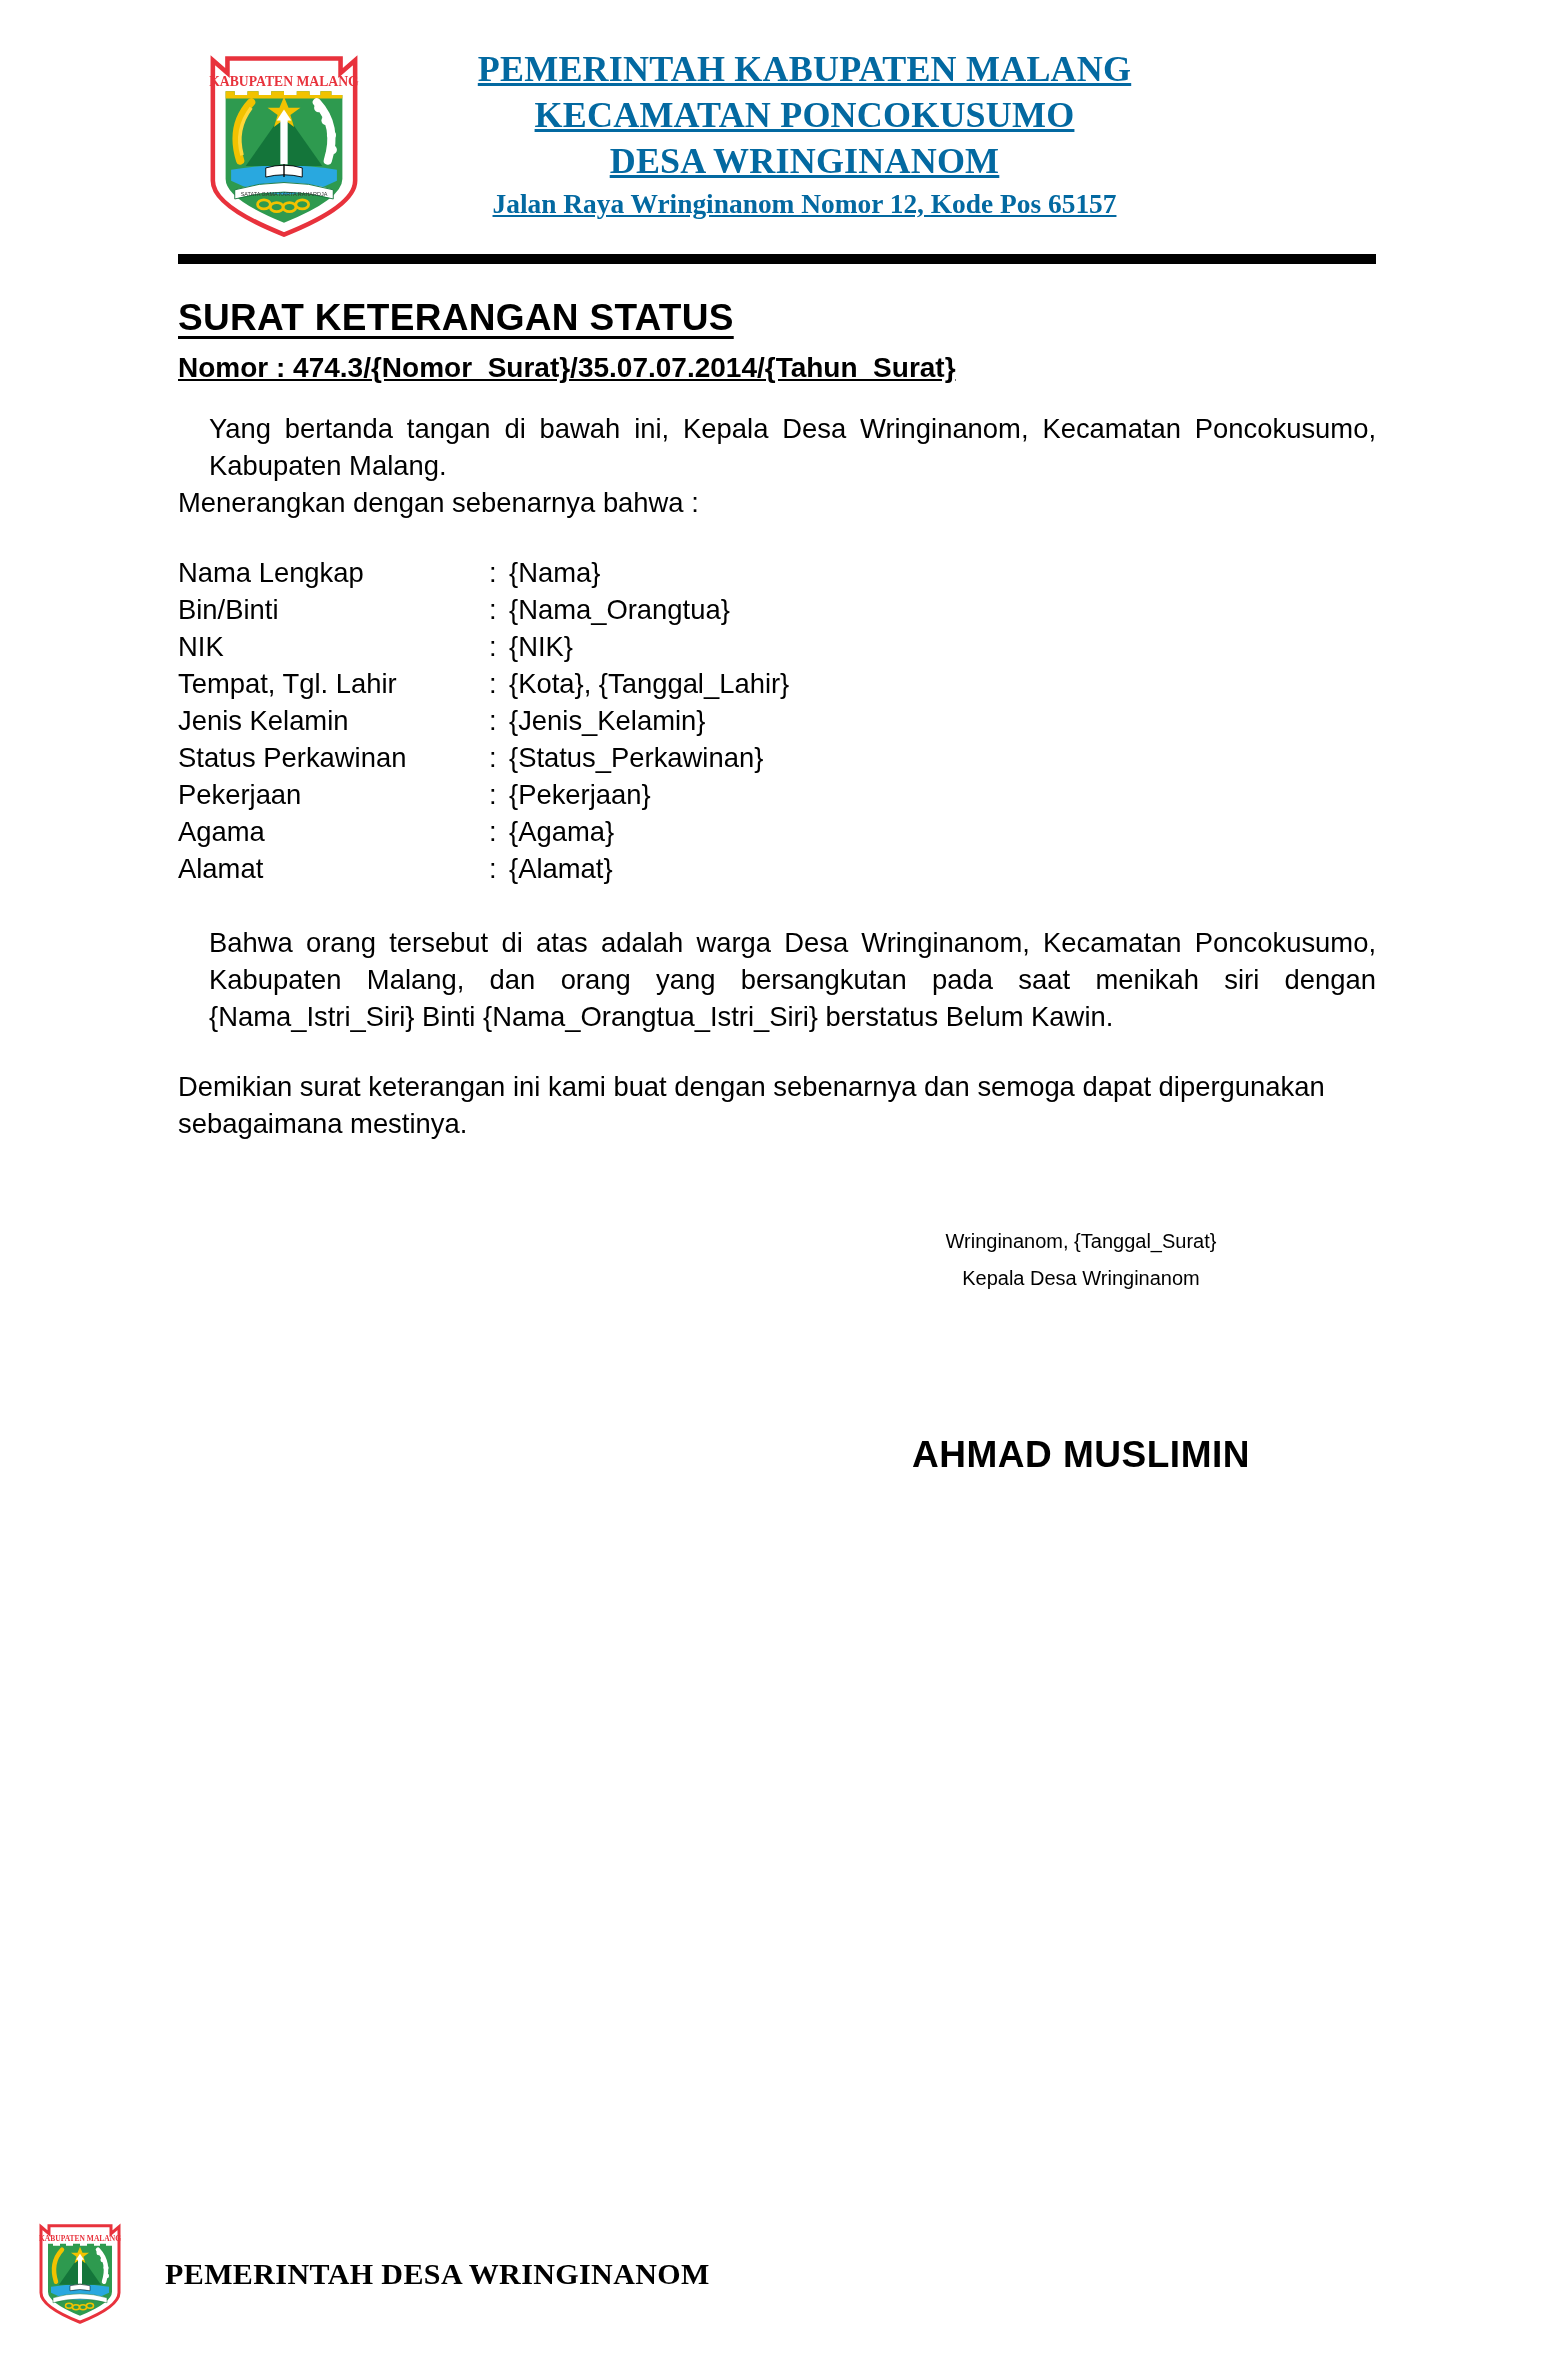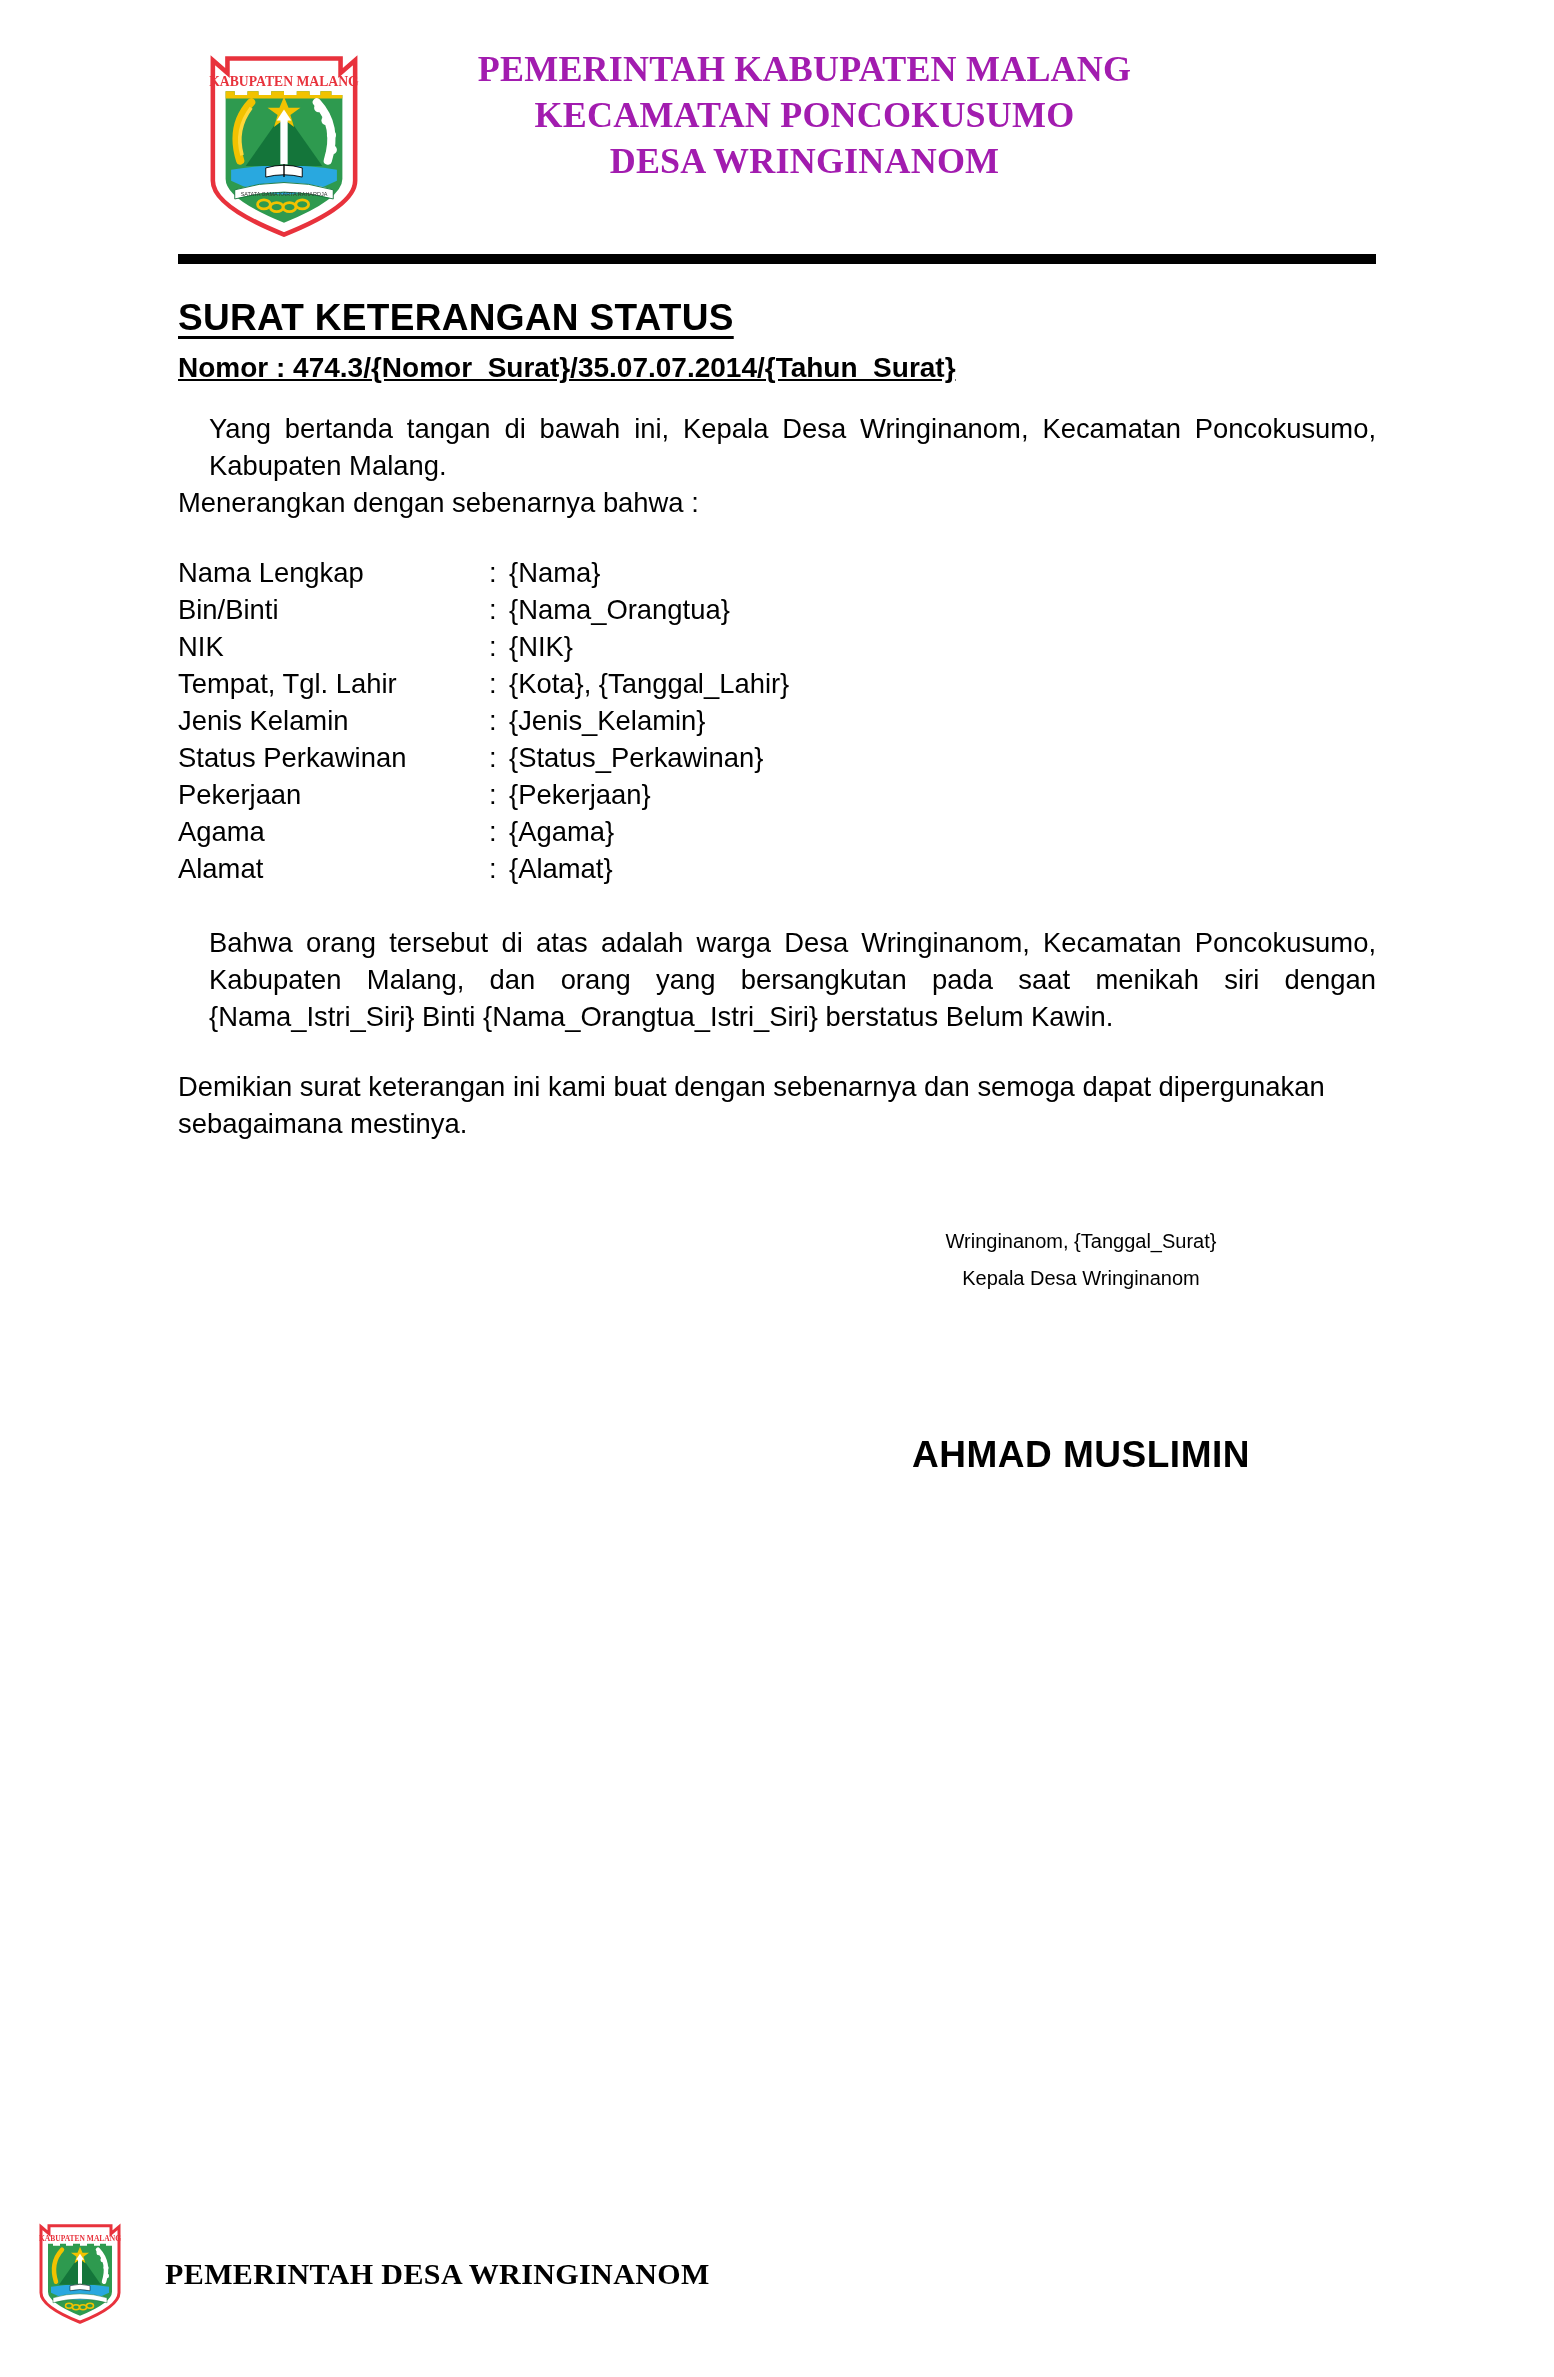--- a/index.html
+++ b/index.html
@@ -39,21 +39,22 @@
     width: 219px;
     margin-left: 174px;
     display: flex;
     justify-content: center;
     padding-top: 7.3px;
   }
   .head-text {
     flex: 0 0 823px;
     text-align: center;
     font-family: "Liberation Serif", serif;
-    color: #a21caf;
+    color: #0369a1;
+    text-decoration: underline;
   }
   .head-line1,
   .head-line2,
   .head-line3 {
     font-weight: bold;
     font-size: 36px;
     line-height: 46px;
     letter-spacing: 0.2px;
     white-space: nowrap;
   }
@@ -244,20 +245,21 @@
           <ellipse cx="90" cy="169" rx="7" ry="5"></ellipse>
           <ellipse cx="104" cy="166" rx="7" ry="5"></ellipse>
         </g>
       </svg>
     </div>
 
     <div class="head-text">
       <div class="head-line1">PEMERINTAH KABUPATEN MALANG</div>
       <div class="head-line2">KECAMATAN PONCOKUSUMO</div>
       <div class="head-line3">DESA WRINGINANOM</div>
+      <div class="head-line4">Jalan Raya Wringinanom Nomor 12, Kode Pos 65157</div>
     </div>
   </div>
 
   <div class="head-rule"></div>
 
   <div class="title-block">
     <div class="doc-title">SURAT KETERANGAN STATUS</div>
     <div class="doc-number">Nomor : 474.3/{Nomor_Surat}/35.07.07.2014/{Tahun_Surat}</div>
   </div>
 

